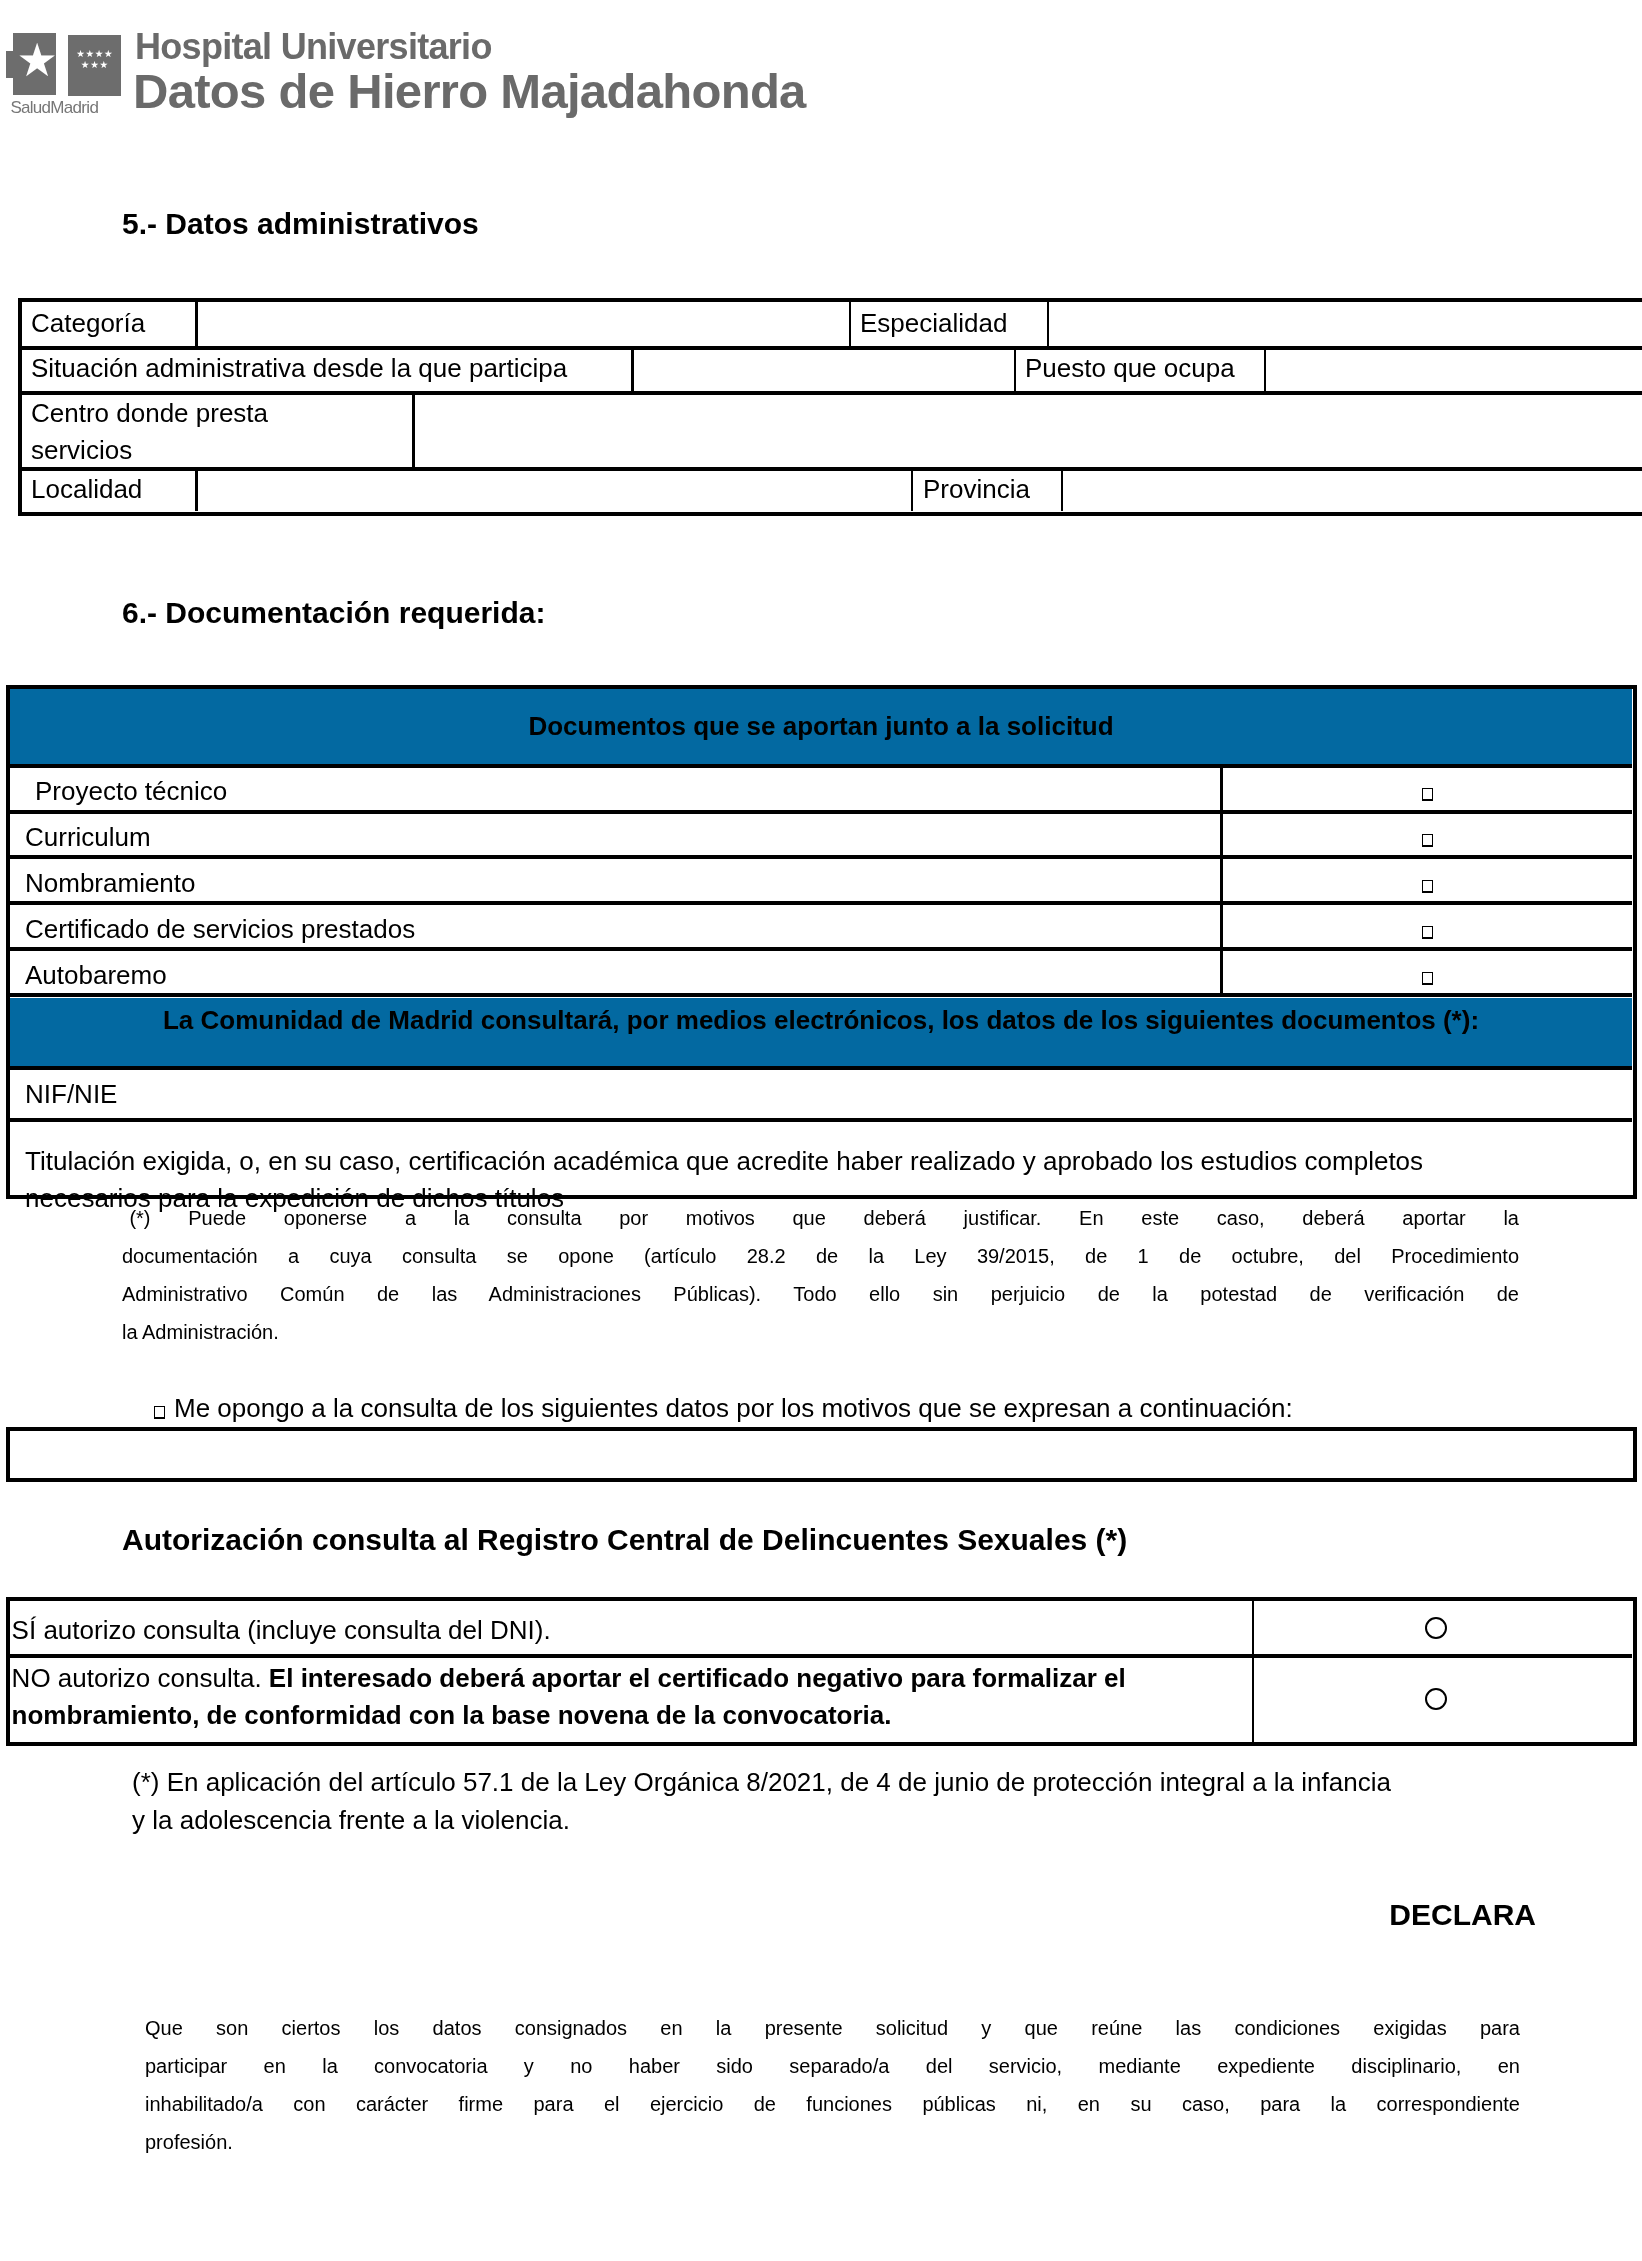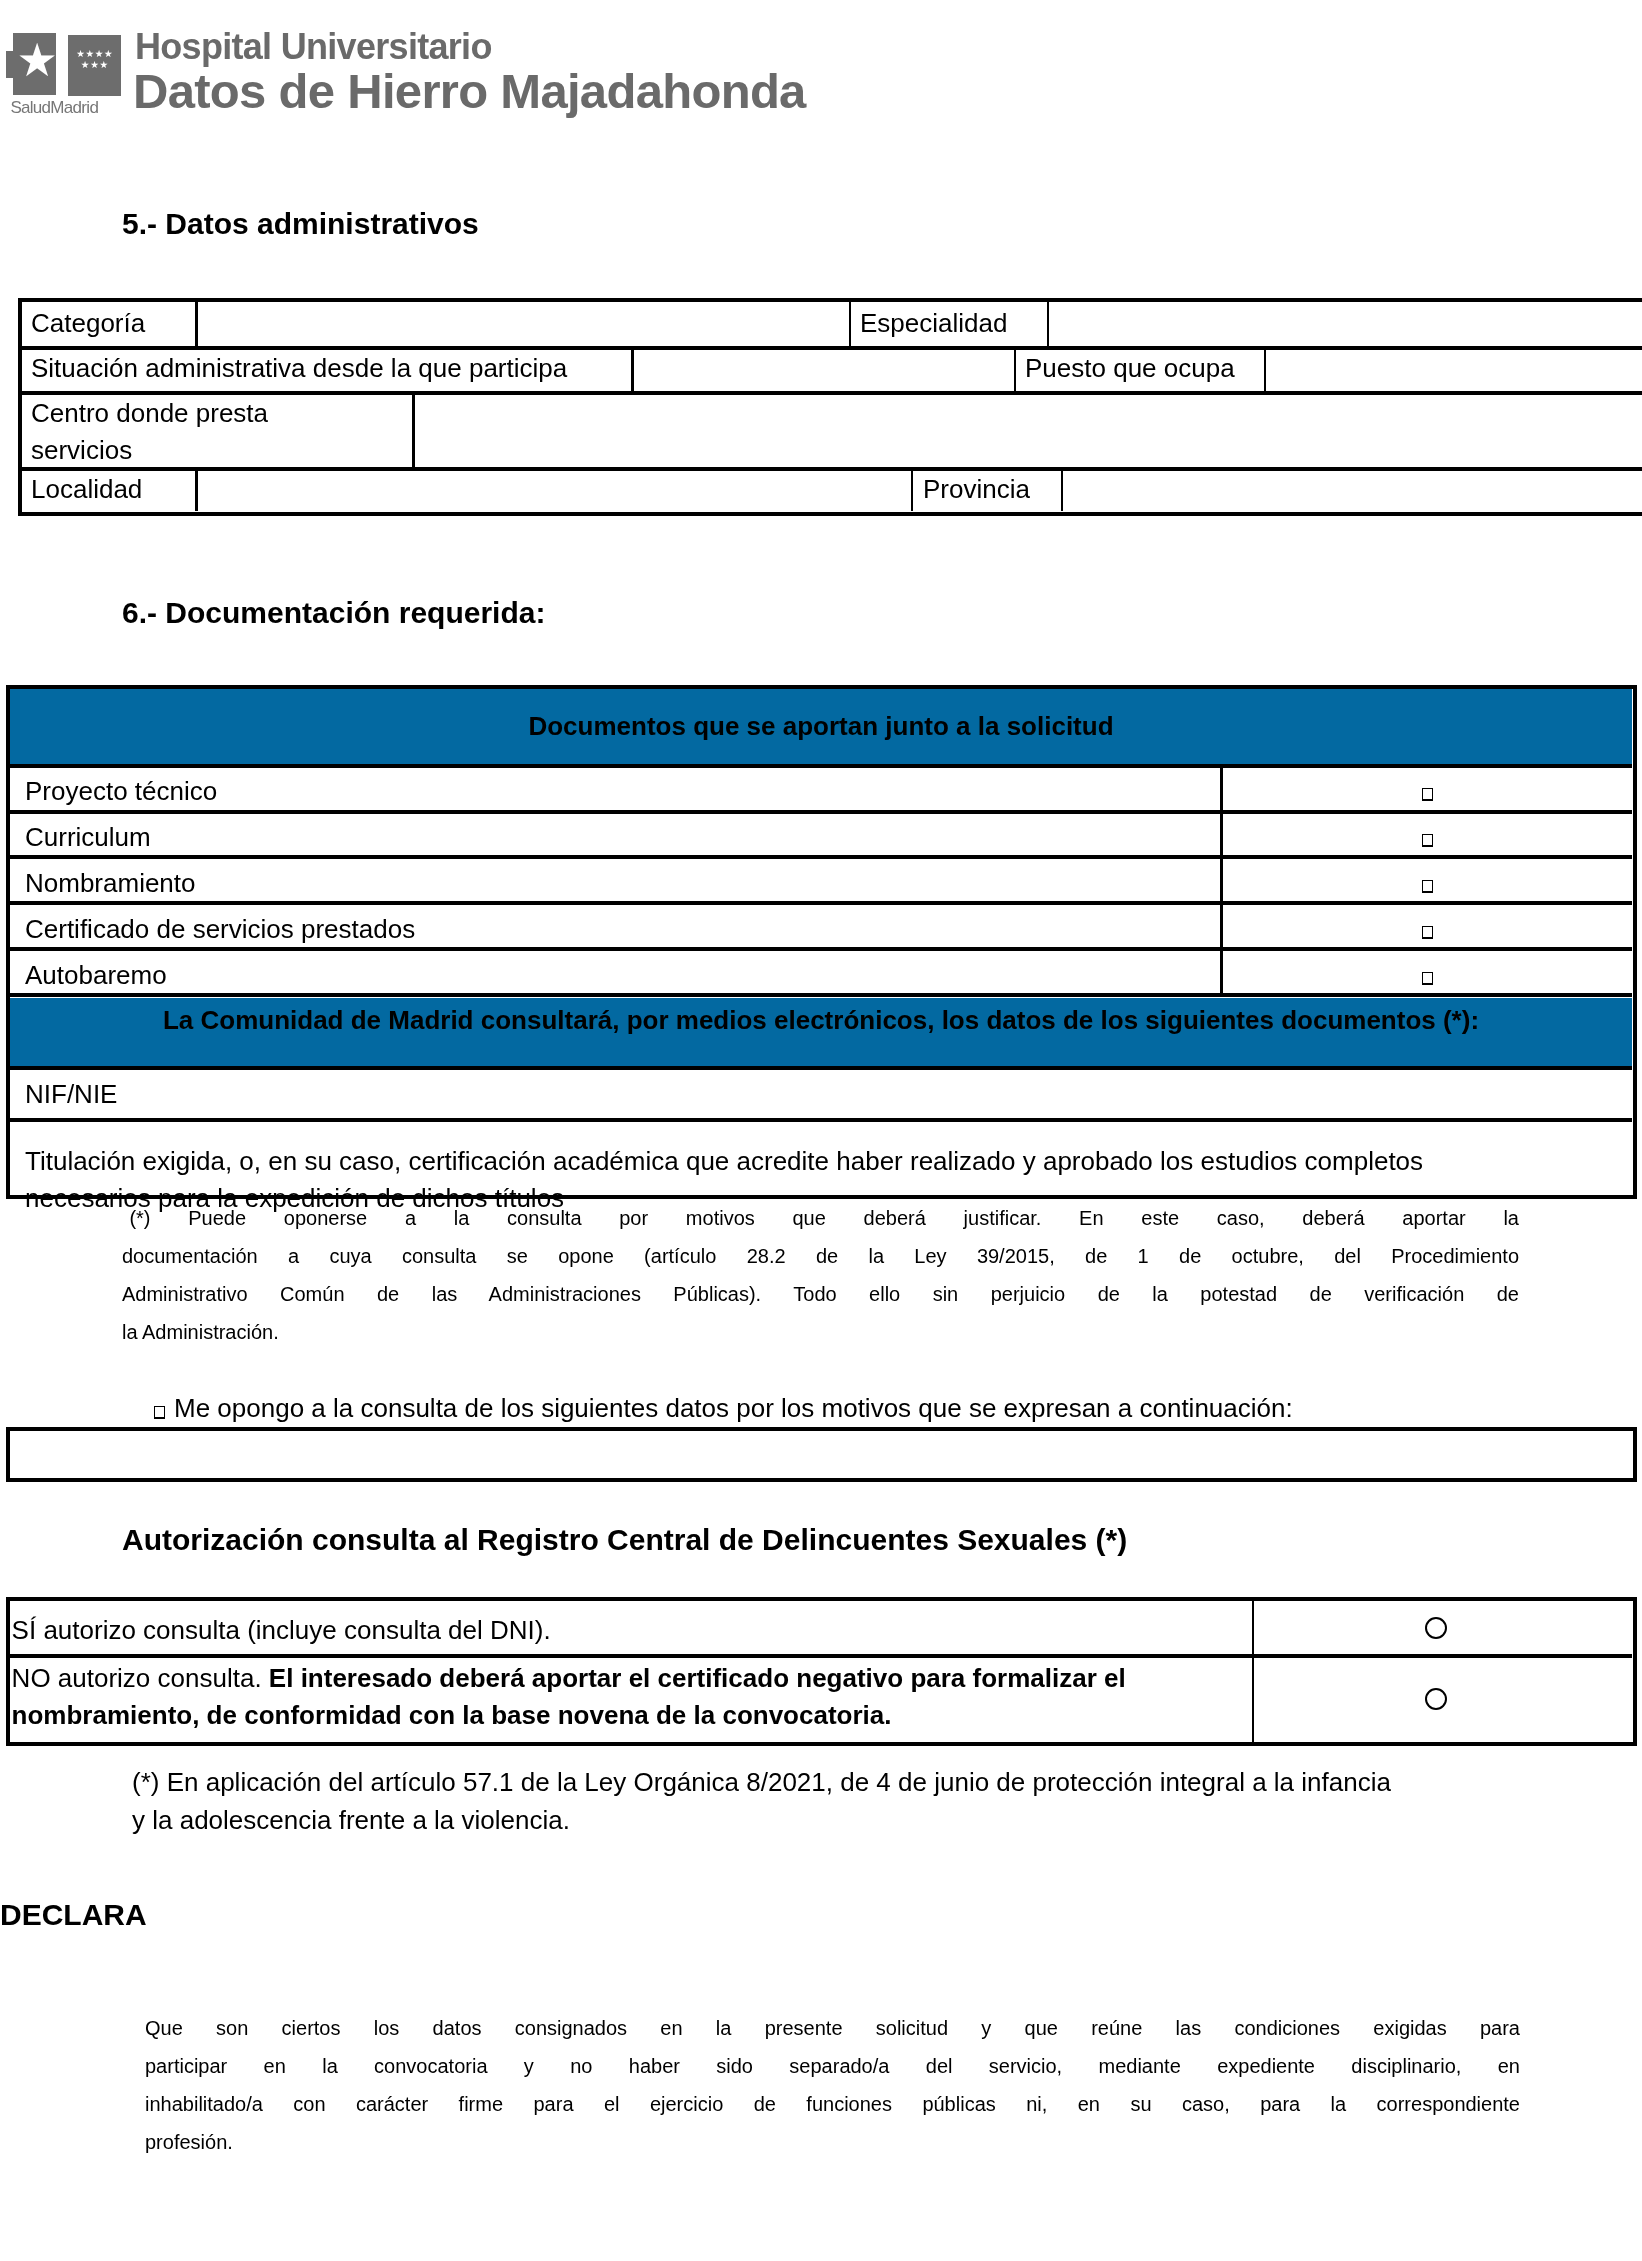--- a/index.html
+++ b/index.html
@@ -98,21 +98,21 @@
   <div class="cell" style="left:1041px; top:169px; width:581px; height:40px;"></div>
 </div>
 
 <div class="abs section-heading" style="left:122px; top:598px;">6.-  Documentación requerida:</div>
 
 <div class="tbl" style="left:6px; top:685px; width:1631px; height:514px;">
 
   <div class="cell gray center bold" style="left:0; top:0; width:1622px; height:75px; line-height:75px;">Documentos que se aportan junto a la solicitud</div>
   <div class="hline" style="left:0; top:75px; width:1622px;"></div>
 
-  <div class="cell" style="left:6px; top:79px; width:1199px; height:41px; line-height:46px;">Proyecto técnico</div>
+  <div class="cell" style="left:16px; top:79px; width:1199px; height:41px; line-height:46px;">Proyecto técnico</div>
   <div class="checkbox-glyph" style="left:1412px; top:99px;"></div>
   <div class="hline" style="left:0; top:121px; width:1622px;"></div>
 
   <div class="cell" style="left:6px; top:125px; width:1199px; height:41px; line-height:46px;">Curriculum</div>
   <div class="checkbox-glyph" style="left:1412px; top:145px;"></div>
   <div class="hline" style="left:0; top:166px; width:1622px;"></div>
 
   <div class="cell" style="left:6px; top:171px; width:1199px; height:41px; line-height:46px;">Nombramiento</div>
   <div class="checkbox-glyph" style="left:1412px; top:191px;"></div>
   <div class="hline" style="left:0; top:212px; width:1622px;"></div>
@@ -167,21 +167,21 @@
   <div class="radio-glyph" style="left:1415px; top:87px;"></div>
 
   <div class="thinv" style="left:1242px; top:0; height:141px;"></div>
 </div>
 
 <div class="abs" style="left:132px; top:1763px; font-size:26px; line-height:38px; white-space:nowrap;">
   <div>(*) En aplicación del artículo 57.1 de la Ley Orgánica 8/2021, de 4 de junio de protección integral a la infancia</div>
   <div>y la adolescencia frente a la violencia.</div>
 </div>
 
-<div class="abs section-heading" style="left:0; top:1900px; width:1536px; text-align:left;">DECLARA</div>
+<div class="abs section-heading" style="left:0; top:1900px; width:1536px; text-align:right;">DECLARA</div>
 
 <div class="abs para" style="left:145px; top:2009px; width:1375px;">
   <div style="text-align:justify; text-align-last:justify;">Que son ciertos los datos consignados en la presente solicitud y que reúne las condiciones exigidas para</div>
   <div style="text-align:justify; text-align-last:justify;">participar en la convocatoria y no haber sido separado/a del servicio, mediante expediente disciplinario, en</div>
   <div style="text-align:justify; text-align-last:justify;">inhabilitado/a con carácter firme para el ejercicio de funciones públicas ni, en su caso, para la correspondiente</div>
   <div>profesión.</div>
 </div>
 
 
 </body></html>

